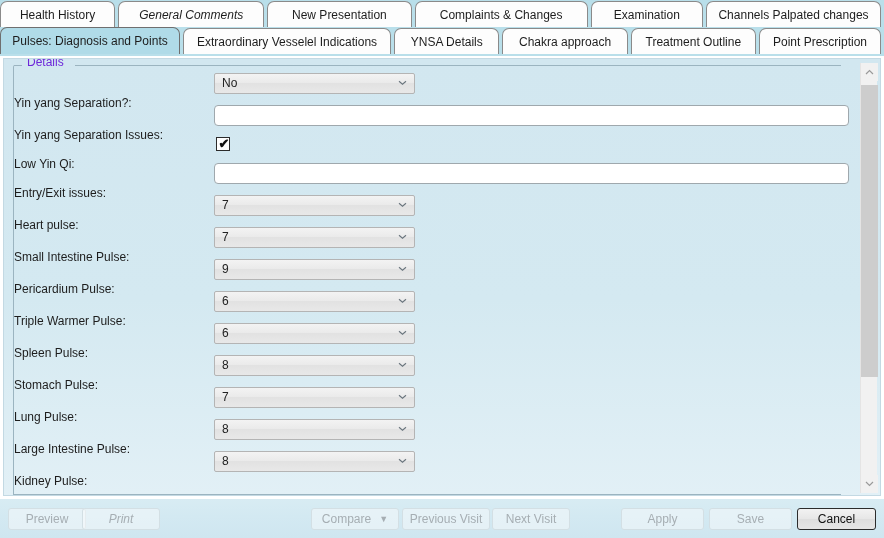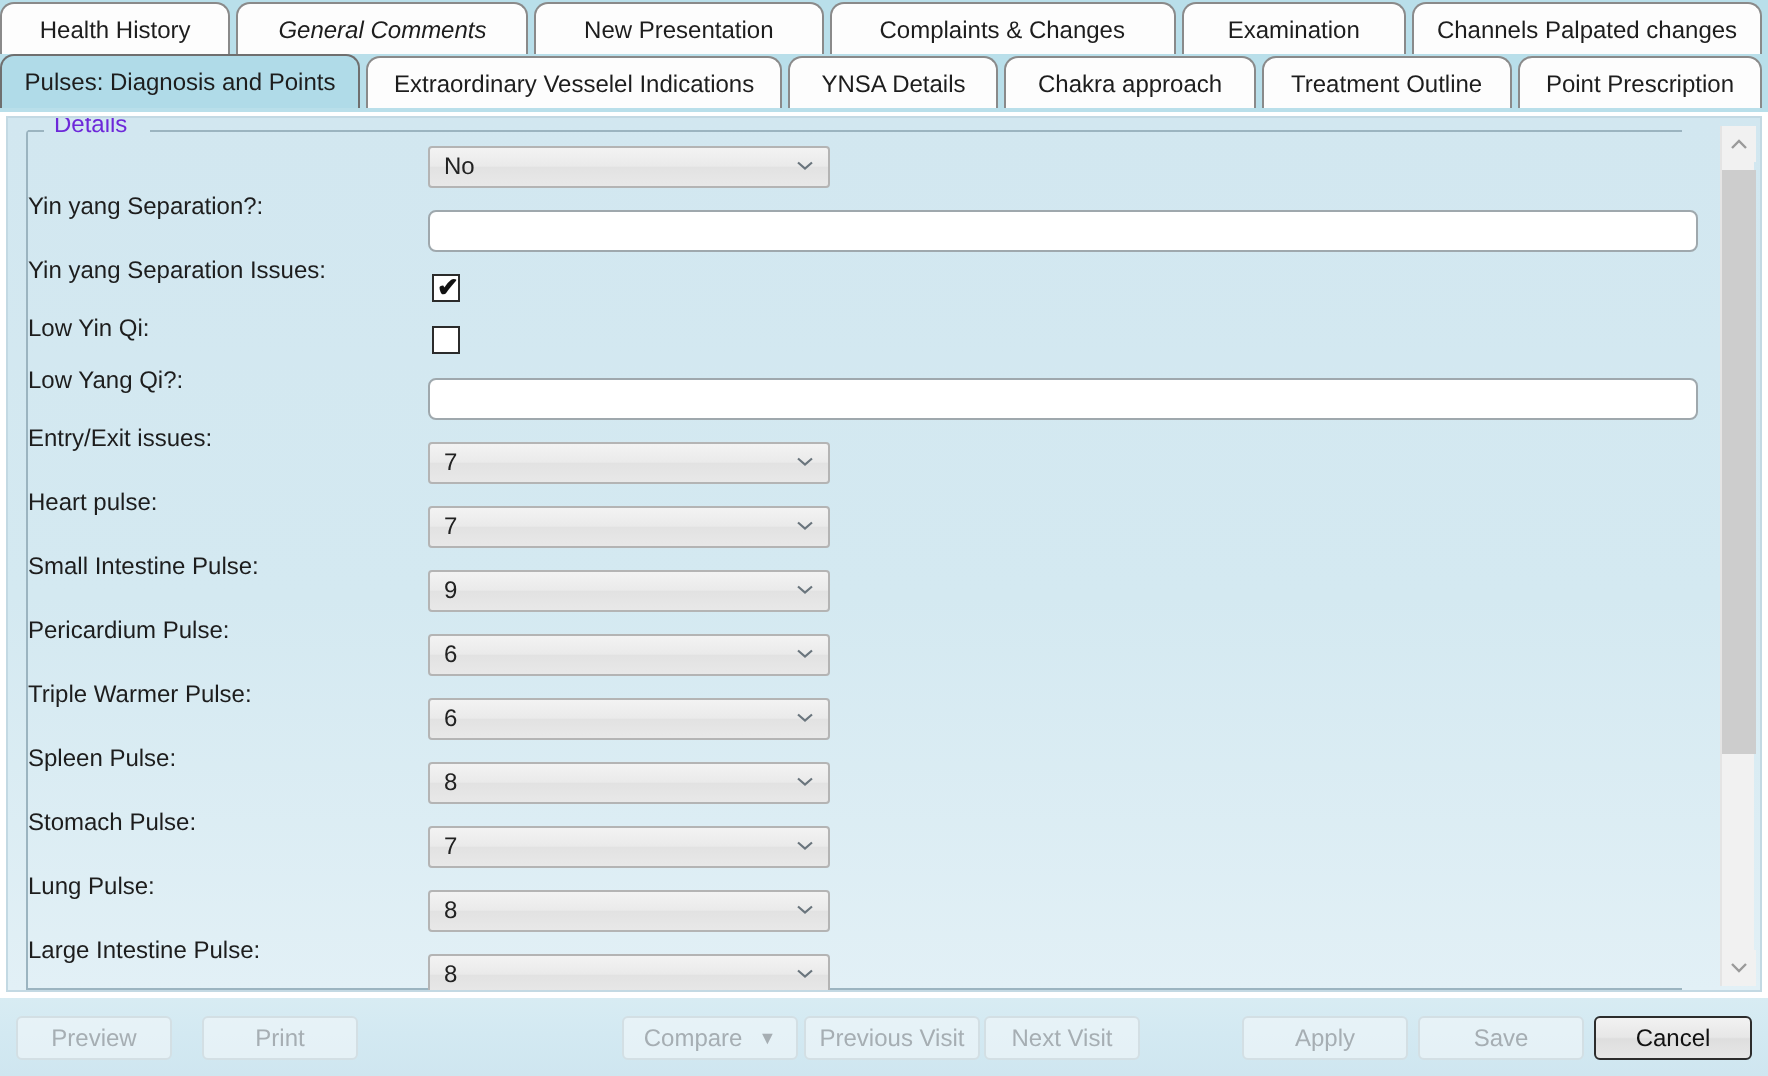--- a/index.html
+++ b/index.html
@@ -350,24 +350,20 @@
           <div class="row">
             <div class="row-label">Yin yang Separation Issues:</div>
             <input type="text" class="ctl-text" placeholder="" style="">
           </div>
           <div class="row tight">
             <div class="row-label">Low Yin Qi:</div>
             <div class="ctl-check">
               <span class="mark">✔</span>
             </div>
           </div>
-          <div class="row tight">
-            <div class="row-label">Low Yang Qi?:</div>
-            <div class="ctl-check"></div>
-          </div>
           <div class="row">
             <div class="row-label">Entry/Exit issues:</div>
             <input type="text" class="ctl-text" placeholder="" style="">
           </div>
           <div class="row">
             <div class="row-label">Heart pulse:</div>
             <div class="ctl-select">
               <span>7</span>
               <span class="chev">
                 <svg width="9" height="5" viewBox="0 0 9 5">
@@ -480,21 +476,21 @@
         </div>
       </div>
 
     </div>
   </div>
 
   <div class="bottombar" id="bottombar">
       <div class="btn disabled" style="left: 8px; width: 78px;">
         <span>Preview</span>
       </div>
-      <div class="btn disabled" style="left: 101px; width: 78px;">
+      <div class="btn disabled" style="left: 82px; width: 78px; font-style: italic;">
         <span>Print</span>
       </div>
       <div class="btn disabled" style="left: 311px; width: 88px;">
         <span>Compare</span>
         <span class="tri">▼</span>
       </div>
       <div class="btn disabled" style="left: 402px; width: 88px;">
         <span>Previous Visit</span>
       </div>
       <div class="btn disabled" style="left: 492px; width: 78px;">

